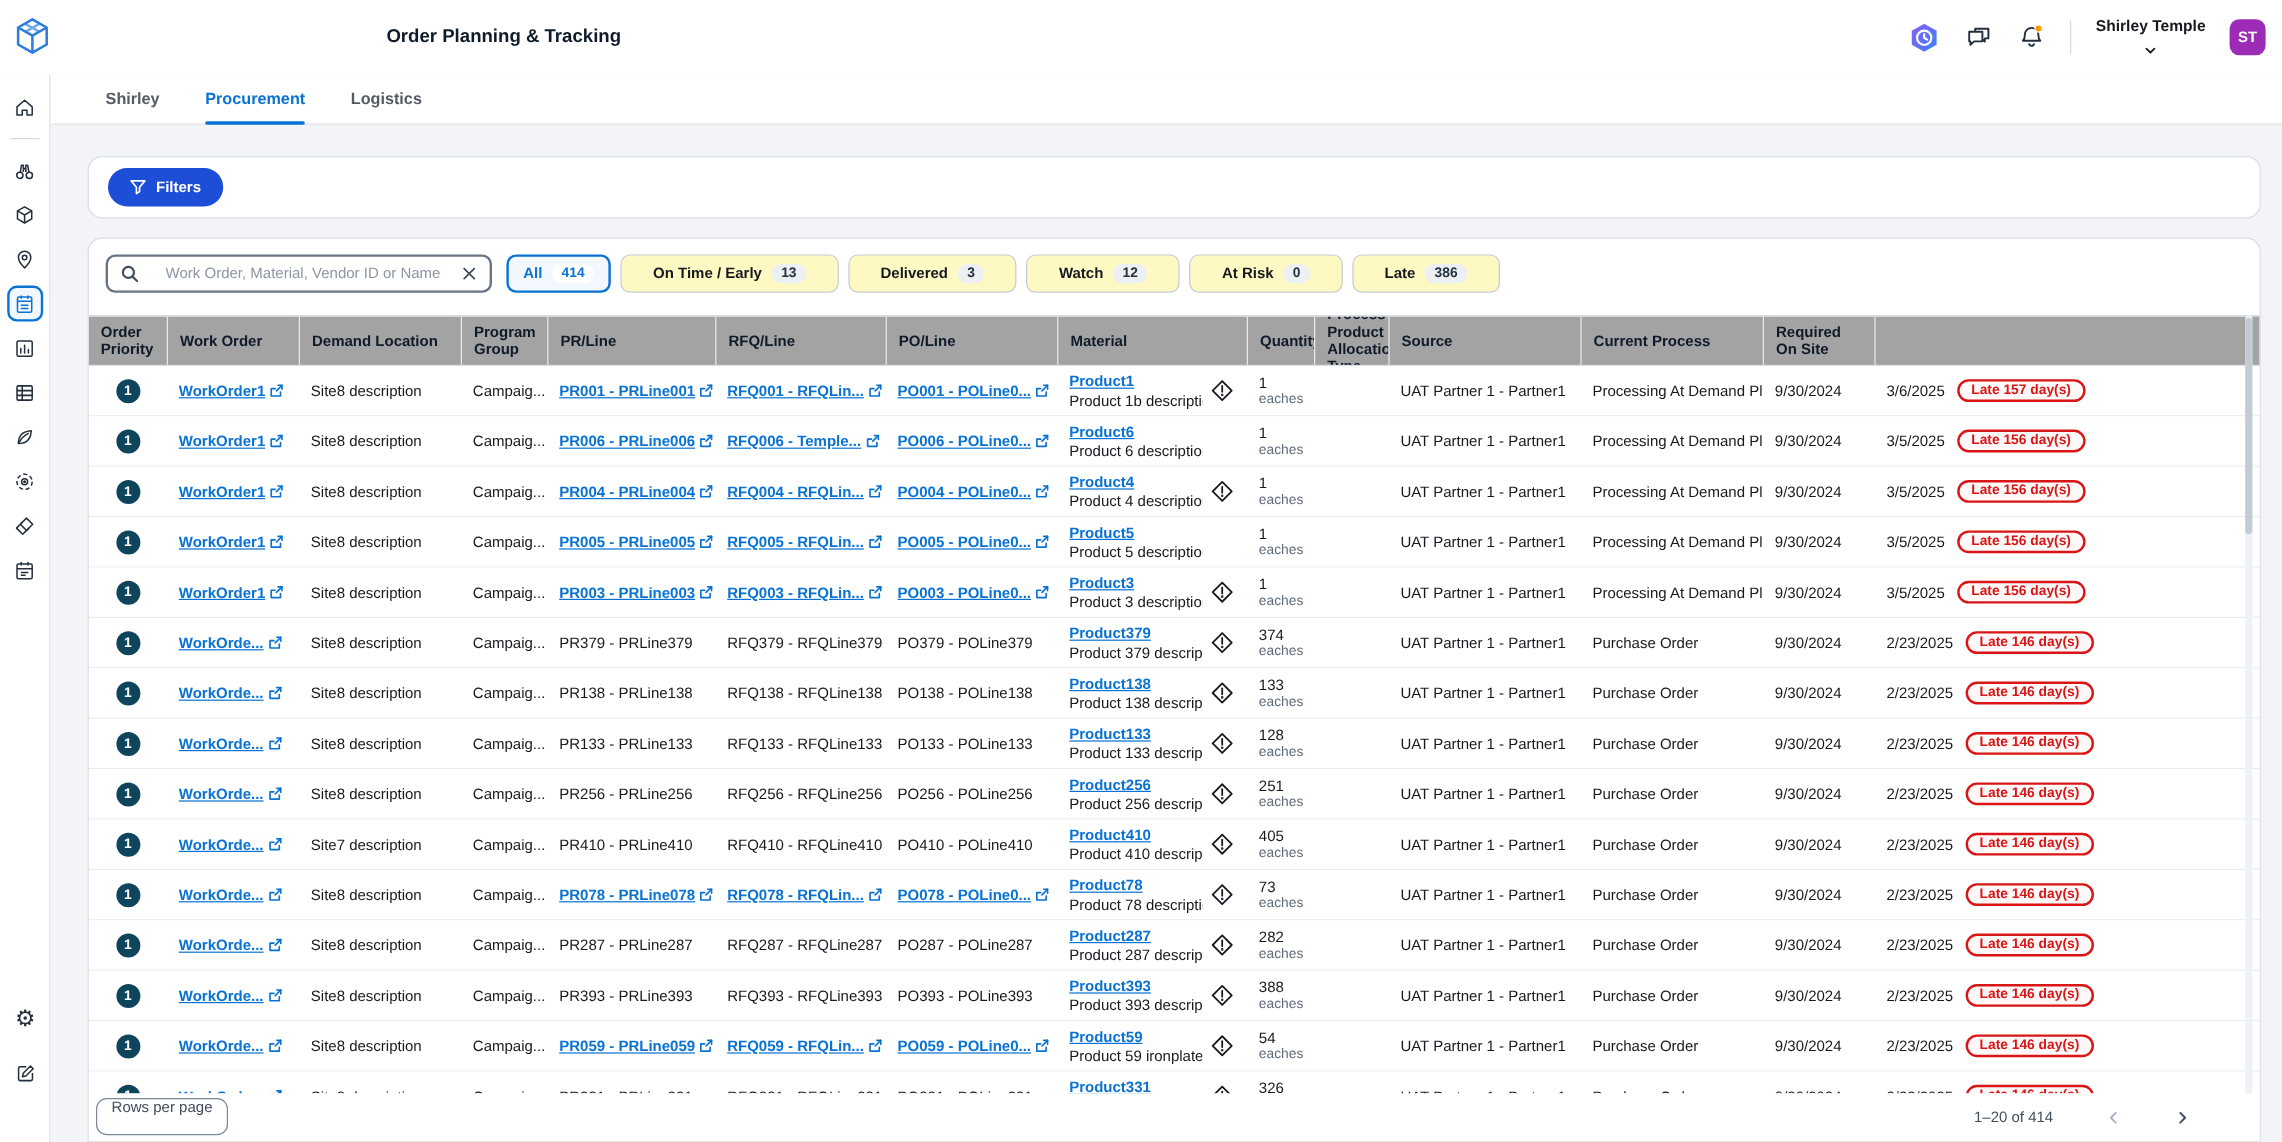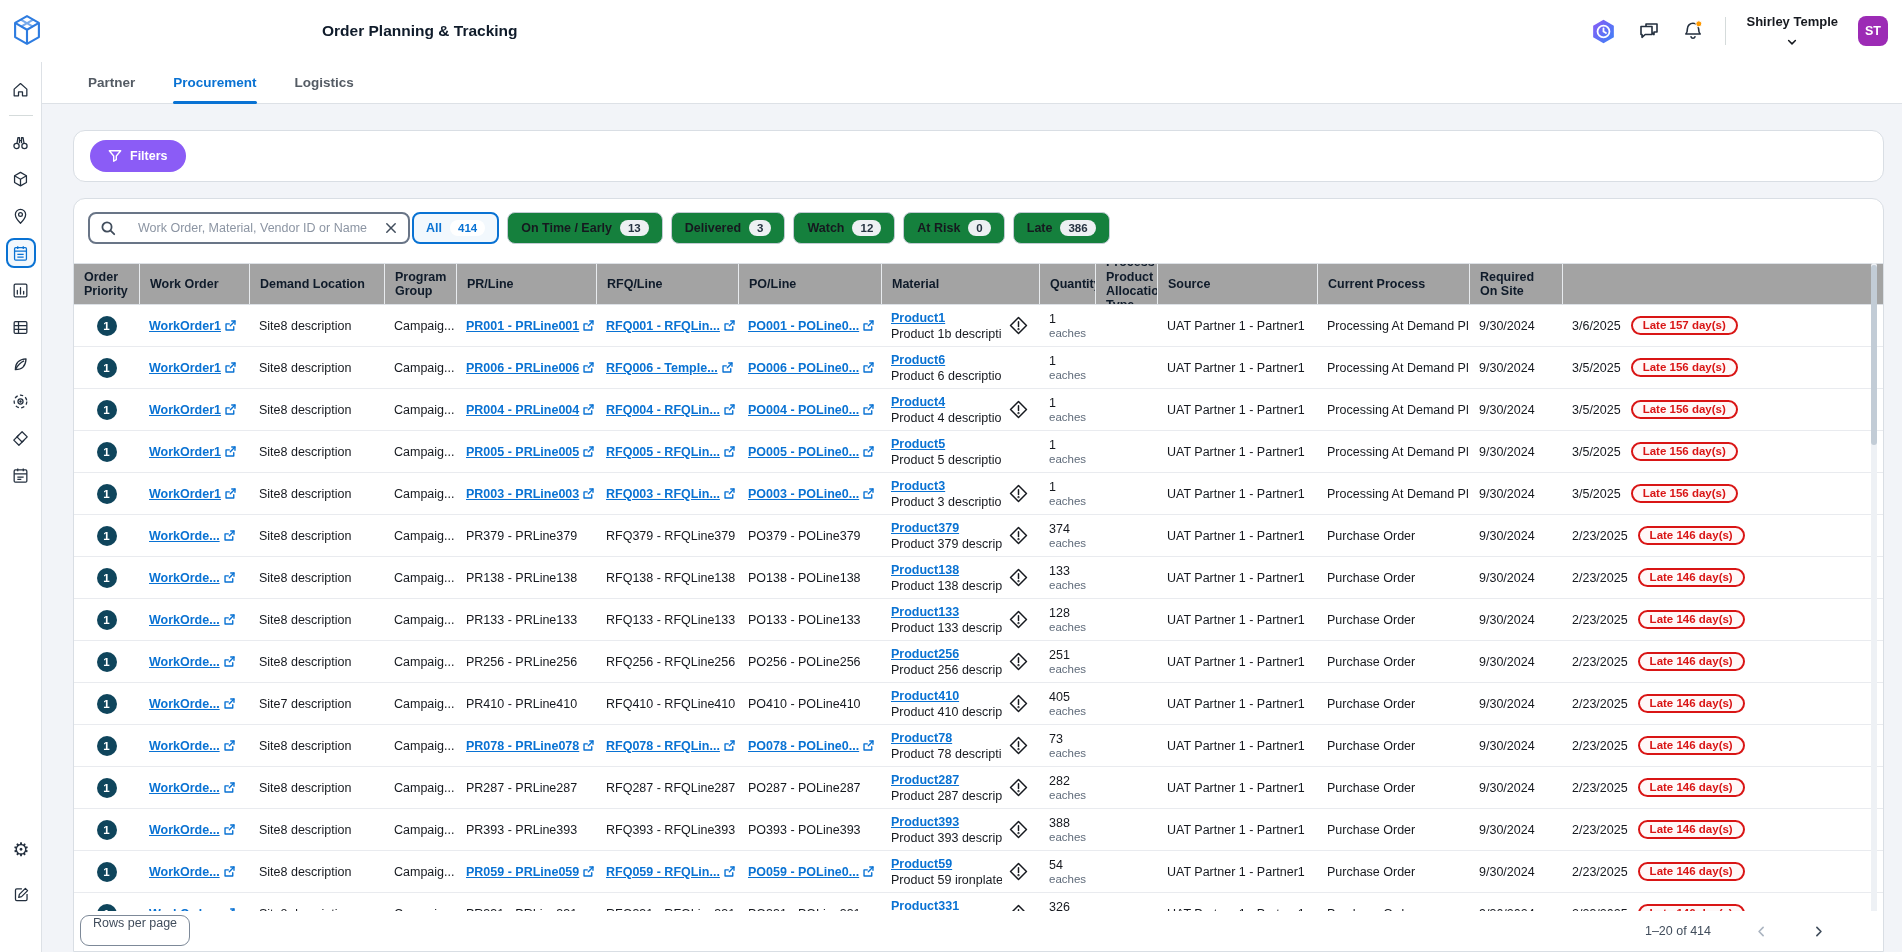--- a/index.html
+++ b/index.html
@@ -40,36 +40,36 @@
   .nav-btn { width:30px; height:30px; display:flex; align-items:center; justify-content:center;
     border:2px solid transparent; border-radius:8px; background:none; cursor:pointer; margin-bottom:7px; color:#232f3e; }
   .nav-btn.active { border-color:#0972d3; background:#f2f8fd; color:#0972d3; }
   .side-divider { width:24px; height:1px; background:#d5dbdb; margin:4px 0 11px 0; }
   .sidebar-bottom { position:absolute; bottom:36px; left:0; width:42px; display:flex; flex-direction:column; align-items:center; gap:8px; }
   .gear-glyph { font-size:19px; line-height:1; color:#232f3e; }
 
   
   .filters-card { position:absolute; left:73px; top:130px; width:1811px; height:52px; background:#fff;
     border:1px solid #d9dee4; border-radius:12px; display:flex; align-items:center; padding-left:16px; }
-  .filters-btn { display:flex; align-items:center; gap:8px; background:#8b5cf6; color:#fff; border:none;
+  .filters-btn { display:flex; align-items:center; gap:8px; background:#1d4ed8; color:#fff; border:none;
     border-radius:17px; height:32px; padding:0 18px; font-size:12.5px; font-weight:bold; cursor:pointer; font-family:inherit; }
 
   .table-card { position:absolute; left:73px; top:198px; width:1811px; height:754px; background:#fff;
     border:1px solid #d9dee4; border-radius:12px 12px 0 0; overflow:hidden; }
 
   
   .controls-row { position:absolute; left:14px; top:13px; height:32px; display:flex; align-items:center; }
   .search-box { width:322px; height:32px; border:2px solid #697587; border-radius:8px; background:#fff;
     display:flex; align-items:center; padding:0 10px; gap:7px; }
   .search-box input { flex:1; border:none; outline:none; font-size:12.5px; font-family:inherit; color:#16191f; background:transparent;margin-left:15px; }
   .search-box input::placeholder { color:#8c95a3; }
   .clear-btn { background:none; border:none; cursor:pointer; color:#414d5c; padding:0; }
-  .chips { display:flex; gap:8px; margin-left:2px; }
-  .chip { height:32px; display:flex; align-items:center; gap:8px; background:#15803d; border:1px solid #c3cbd4;
-    border-radius:8px; padding:0 13px; cursor:pointer; font-family:inherit; }
+  .chips { display:flex; gap:8px; margin-left:12px; }
+  .chip { height:32px; display:flex; align-items:center; gap:8px; background:#fef9c3; border:1px solid #c3cbd4;
+    border-radius:8px; padding:0 26px; cursor:pointer; font-family:inherit; }
   .chip .chip-label { font-size:12.5px; font-weight:bold; color:#16191f; white-space:nowrap; }
   .chip .chip-count { background:#edf0f3; border-radius:10px; padding:2px 8px; font-size:11.5px; font-weight:bold; color:#253341; }
   .chip.active { border:2px solid #0972d3; background:#f2f8fd; padding:0 12px; }
   .chip.active .chip-label { color:#0972d3; }
   .chip.active .chip-count { background:#fff; color:#0972d3; }
 
   
   .tgrid { display:grid; grid-template-columns:65px 110px 135px 72px 140px 142px 143px 158px 56px 62px 160px 152px 93px 240px 1fr; }
   .thead { position:absolute; left:0; top:64px; width:100%; height:42px; border-top:1px solid #dde1e6;
     border-bottom:1px solid #dde1e6; background:#a3a3a3; z-index:5; }
@@ -163,21 +163,21 @@
       </button>
       <button class="icon-btn">
         <span class="avatar">ST</span>
       </button>
     </div>
   </div>
 
   <div class="tabbar">
     <div class="tabs" id="tabs">
   <button class="tab">
-          <span>Partner</span>
+          <span>Shirley</span>
         </button>
 
   <button class="tab active">
           <span>Procurement</span>
         </button>
 
   <button class="tab">
           <span>Logistics</span>
         </button>
 </div>

